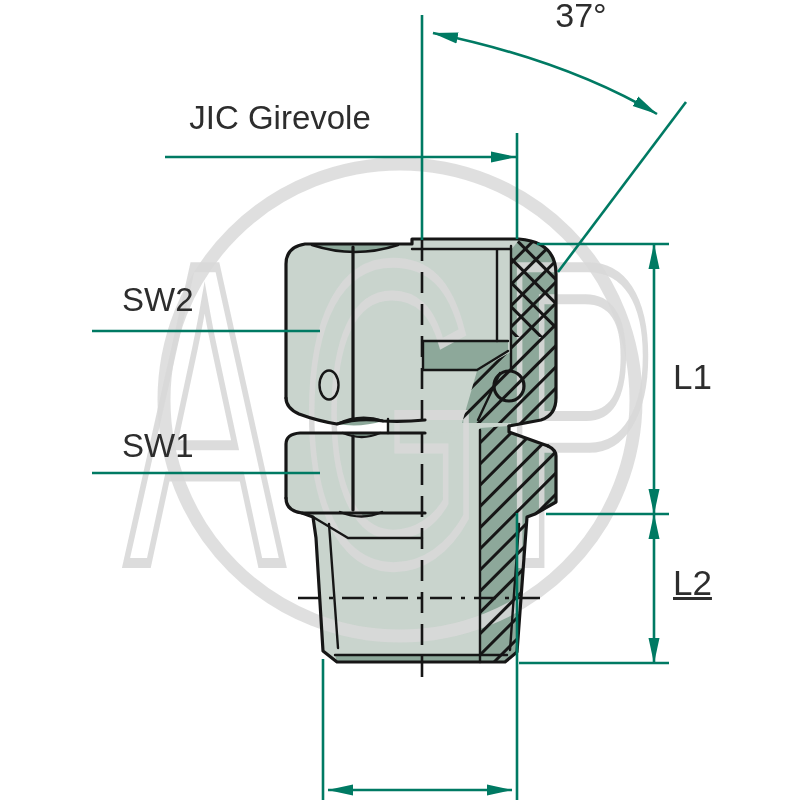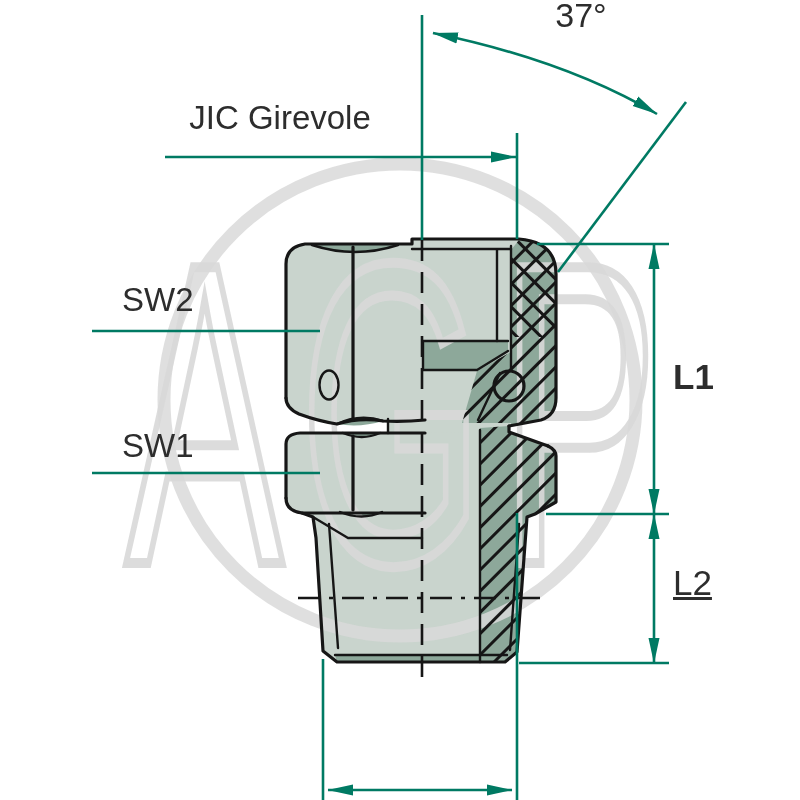--- a/index.html
+++ b/index.html
@@ -163,15 +163,15 @@
       <path class="teal" d="M323,659 L323,800"></path>
       <path class="teal" d="M517,513 L517,800"></path>
       <path class="teal" marker-start="url(#arr)" marker-end="url(#arr)" d="M328,790 L512,790"></path>
     </g>
   </svg>
 
   <div class="dim-label centered" style="left:545px;top:-2px;width:72px;font-size:34px;">37°</div>
   <div class="dim-label centered" style="left:160px;top:101px;width:240px;">JIC Girevole</div>
   <div class="dim-label" style="left:122px;top:283px;">SW2</div>
   <div class="dim-label" style="left:122px;top:429px;">SW1</div>
-  <div class="dim-label" style="left:673px;top:359px;font-size:35px;font-weight:bold;">L1</div>
+  <div class="dim-label" style="left:673px;top:359px;font-size:35px;">L1</div>
   <div class="dim-label" style="left:673px;top:565px;font-size:35px;text-decoration:underline;">L2</div>
 </div>
 
 </body></html>

